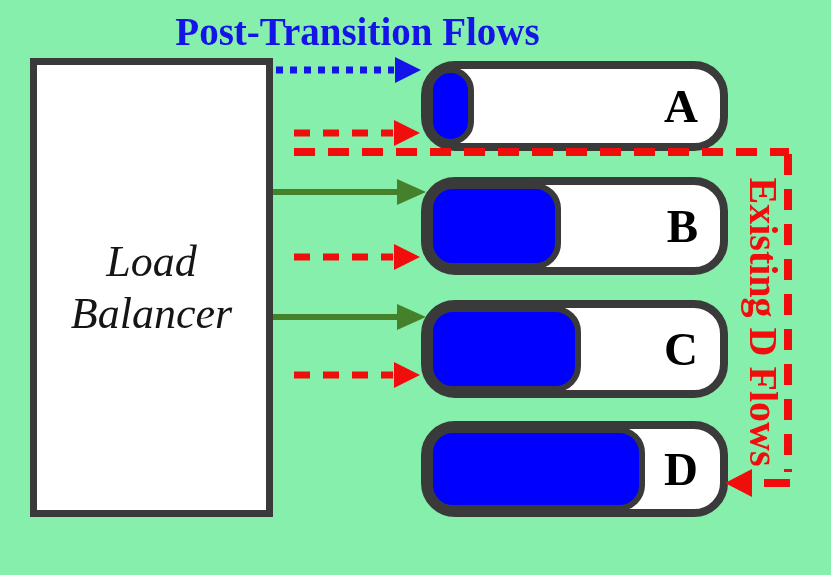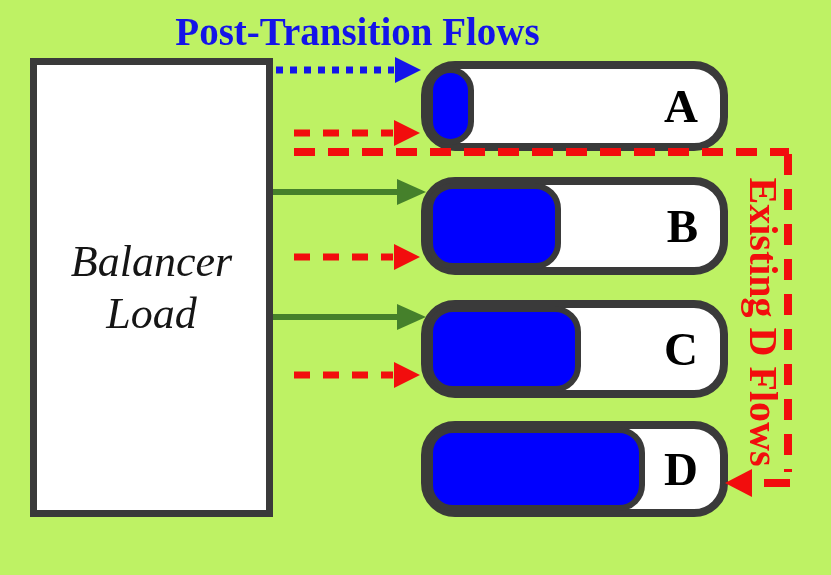--- a/index.html
+++ b/index.html
@@ -7,21 +7,21 @@
     --red: #f20d0d;
     --green: #45802b;
     --border: #3a3a3a;
     --fill: #0000ff;
   }
   html, body { margin: 0; padding: 0; background: #ffffff; }
   .canvas {
     position: relative;
     width: 831px;
     height: 575px;
-    background: #bef264;
+    background: #86efac;
     overflow: hidden;
     font-family: "Liberation Serif", "DejaVu Serif", serif;
   }
   .title {
     position: absolute;
     left: 150px; top: 12px; width: 415px;
     text-align: center;
     font-weight: bold;
     font-size: 39px;
     line-height: 1.05;
@@ -105,22 +105,22 @@
 </style>
 </head>
 <body>
 
 <div class="canvas">
 
   <div class="title">Post-Transition Flows</div>
 
   <div class="lb-box">
     <div class="lb-text">
+      <span>Load</span>
       <span>Balancer</span>
-      <span>Load</span>
     </div>
   </div>
 
   <div class="pill pill-a">
     <div class="pill-fill" style="width: 16%;"></div>
     <div class="pill-label">A</div>
   </div>
 
   <div class="pill pill-b">
     <div class="pill-fill" style="width: 46%;"></div>

